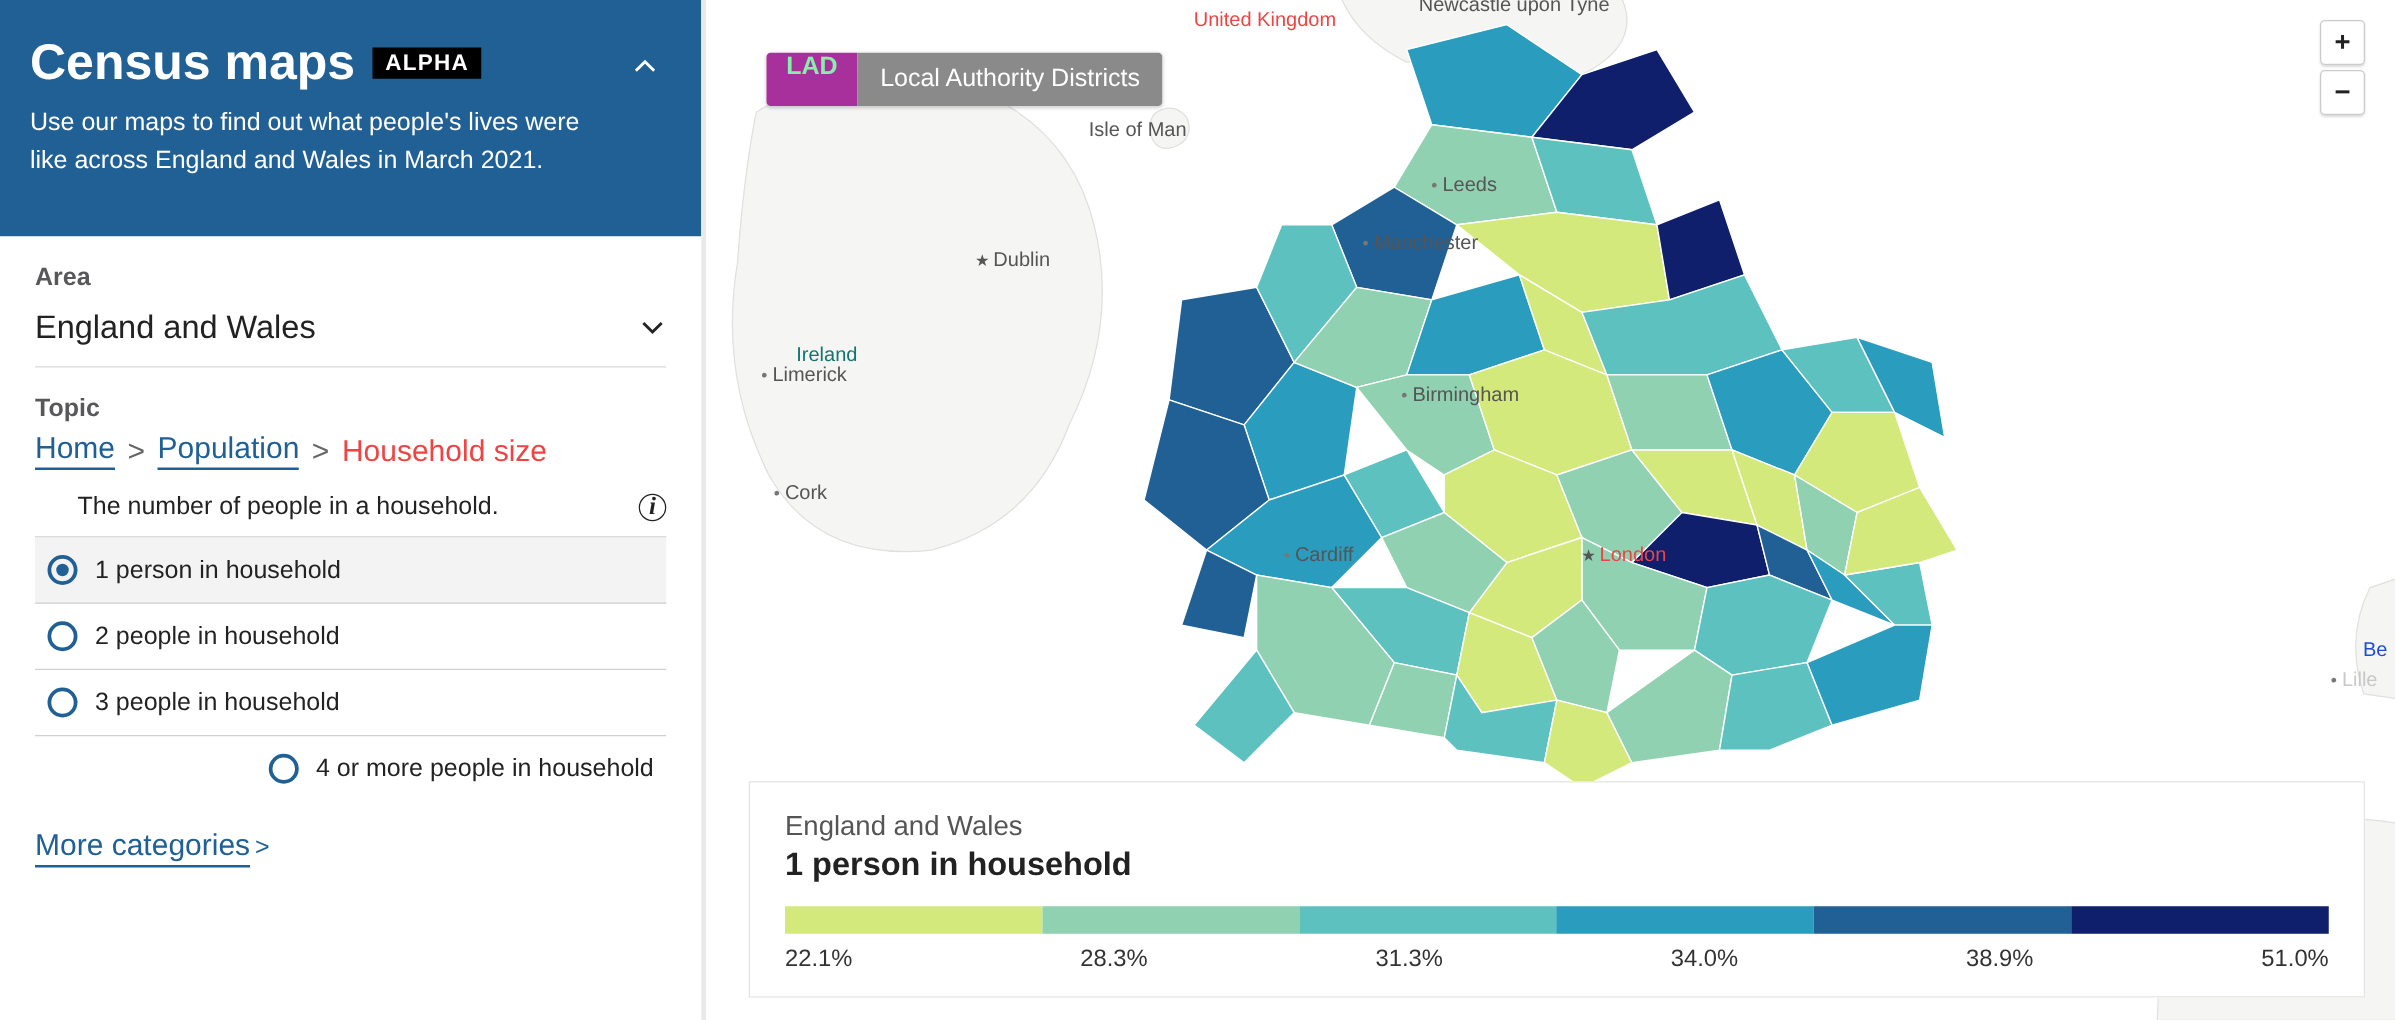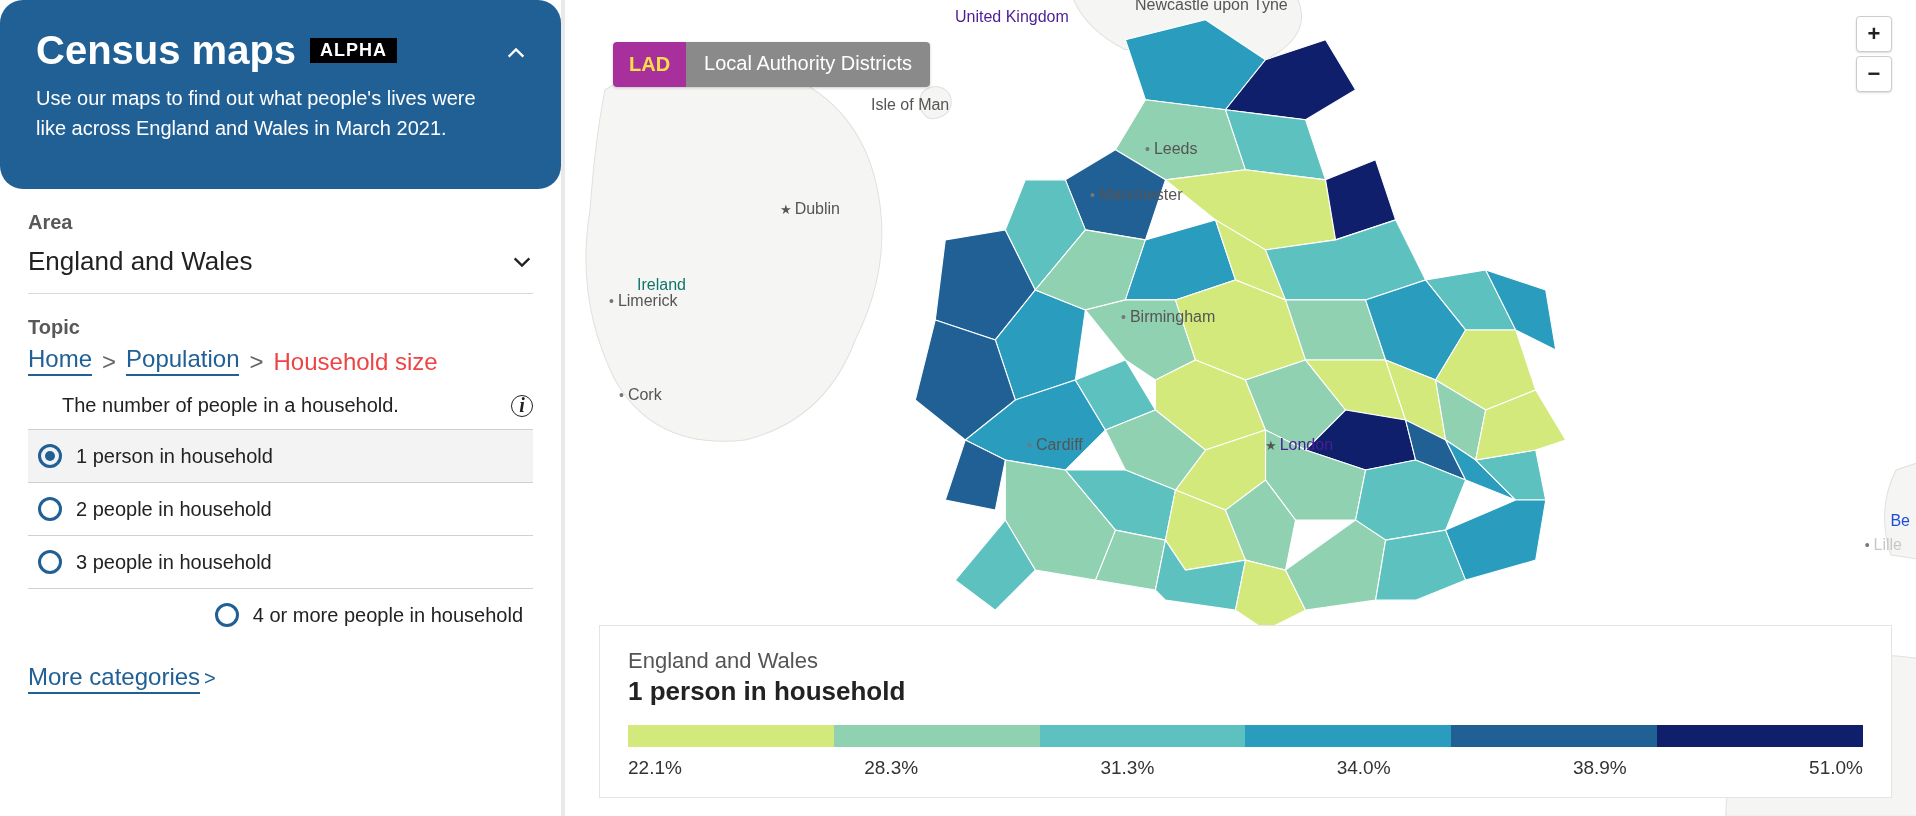--- a/index.html
+++ b/index.html
@@ -26,21 +26,21 @@
   html,body{margin:0;padding:0;height:100%;width:100%;font-family:"Segoe UI","Helvetica Neue",Arial,sans-serif;color:var(--text);}
   body{overflow:hidden;}
   .app{display:flex;height:816px;width:1916px;position:relative;overflow:hidden;}
 
   
   .sidebar{width:var(--sidebar-w);min-width:var(--sidebar-w);height:100%;overflow-y:auto;border-right:4px solid #e9e9e9;position:relative;background:#fff;}
   .sidebar::-webkit-scrollbar{width:14px;}
   .sidebar::-webkit-scrollbar-track{background:#f0f0f0;}
   .sidebar::-webkit-scrollbar-thumb{background:#b8b8b8;border-radius:2px;}
 
-  .hero{background:var(--ons-blue);color:#fff;padding:28px 28px 30px 36px;position:relative;border-radius:23px;}
+  .hero{background:var(--ons-blue);color:#fff;padding:28px 28px 30px 24px;position:relative;}
   .hero h1{margin:0 0 6px 0;font-size:40px;font-weight:800;display:flex;align-items:center;gap:14px;}
   .alpha{background:#000;color:#fff;font-size:18px;font-weight:700;padding:2px 10px;letter-spacing:1px;}
   .hero p{margin:10px 0 16px 0;font-size:20px;line-height:1.5;max-width:470px;}
   .collapse-btn{position:absolute;top:36px;right:28px;width:34px;height:34px;display:flex;align-items:center;justify-content:center;cursor:pointer;}
   .chevron-up{width:22px;height:22px;}
   .chevron-up path{stroke:#fff;stroke-width:2.5;fill:none;}
 
   .section{padding:22px 28px 0 28px;}
   .section-label{color:#58585a;font-weight:700;font-size:20px;margin:0 0 6px 0;}
   .area-select{display:flex;align-items:center;justify-content:space-between;padding:6px 0 16px 0;border-bottom:1px solid #d9d9d9;cursor:pointer;}
@@ -67,30 +67,30 @@
 
   .more-link{display:inline-block;margin:22px 0 30px 0;color:var(--link);font-size:24px;border-bottom:2px solid var(--link);text-decoration:none;padding-bottom:1px;}
   .more-wrap{padding:0 28px;}
   .more-arrow{color:var(--link);font-size:20px;margin-left:4px;}
 
   
   .map-area{flex:1;position:relative;background:var(--water);overflow:hidden;}
   .map-svg{position:absolute;inset:0;width:100%;height:100%;}
 
   .map-chip{position:absolute;top:42px;left:48px;display:flex;border-radius:4px;overflow:hidden;box-shadow:0 1px 3px rgba(0,0,0,.2);font-size:20px;}
-  .chip-code{background:var(--purple);color:#fde047;font-weight:700;padding:11px 16px;text-align:center;}
+  .chip-code{background:var(--purple);color:#86efac;font-weight:700;padding:0 16px;text-align:center;}
   .chip-label{background:var(--grey-chip);color:#fff;padding:10px 18px;}
 
   .zoom-controls{position:absolute;top:16px;right:24px;display:flex;flex-direction:column;gap:4px;}
   .zoom-btn{width:36px;height:36px;background:#fff;border:1px solid #ccc;border-radius:4px;display:flex;align-items:center;justify-content:center;font-size:22px;font-weight:600;cursor:pointer;box-shadow:0 1px 2px rgba(0,0,0,.15);}
 
   .city-label{position:absolute;font-size:16px;color:#555;white-space:nowrap;pointer-events:none;}
   .city-label.capital::before{content:"★";margin-right:3px;font-size:13px;color:#555;}
   .city-label.dot::before{content:"•";margin-right:4px;font-size:14px;color:#777;}
-  .city-label.bold{color:#4c1d95;font-weight:500;}
+  .city-label.bold{color:#ef4444;font-weight:500;}
 
   
   .legend{position:absolute;left:34px;right:24px;bottom:18px;background:#fff;border:1px solid #e4e4e4;padding:22px 28px 18px 28px;}
   .legend-area{font-size:22px;color:#555;margin:0 0 2px 0;}
   .legend-topic{font-size:26px;font-weight:800;margin:0 0 18px 0;}
   .legend-bar{display:flex;height:22px;width:100%;}
   .legend-seg{flex:1;}
   .legend-ticks{display:flex;justify-content:space-between;margin-top:10px;font-size:19px;color:#333;}
 
 </style>

